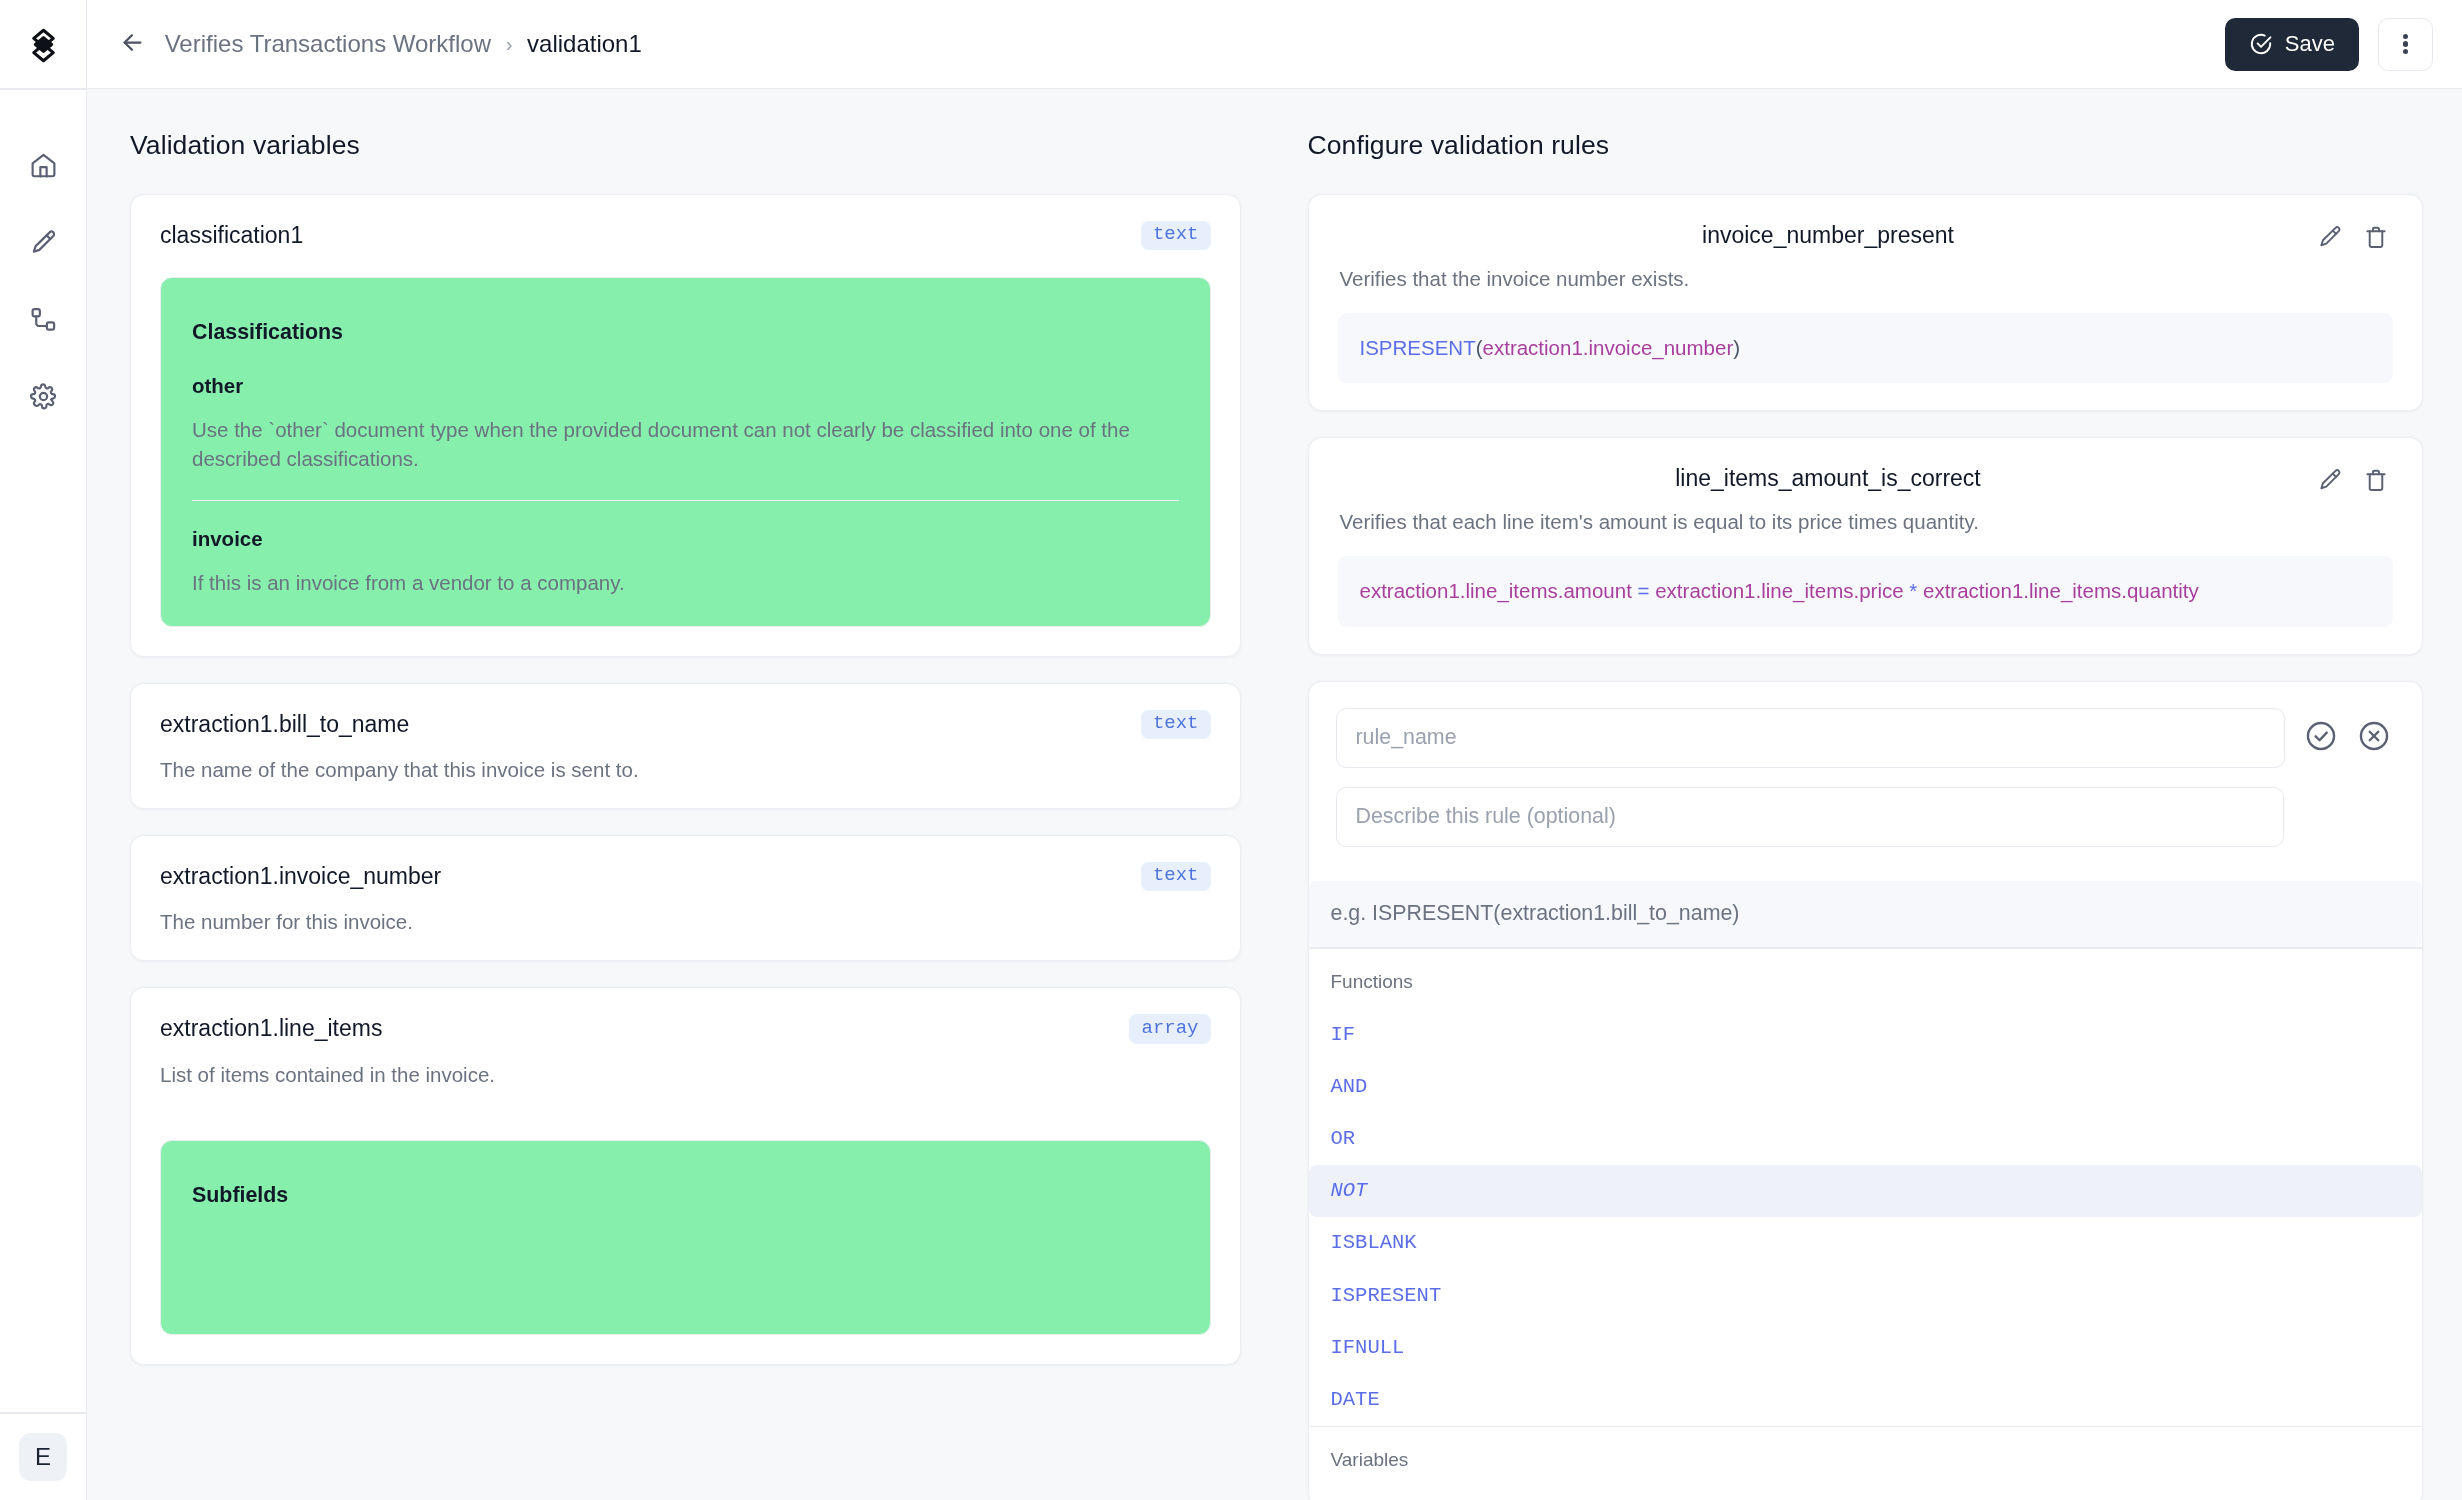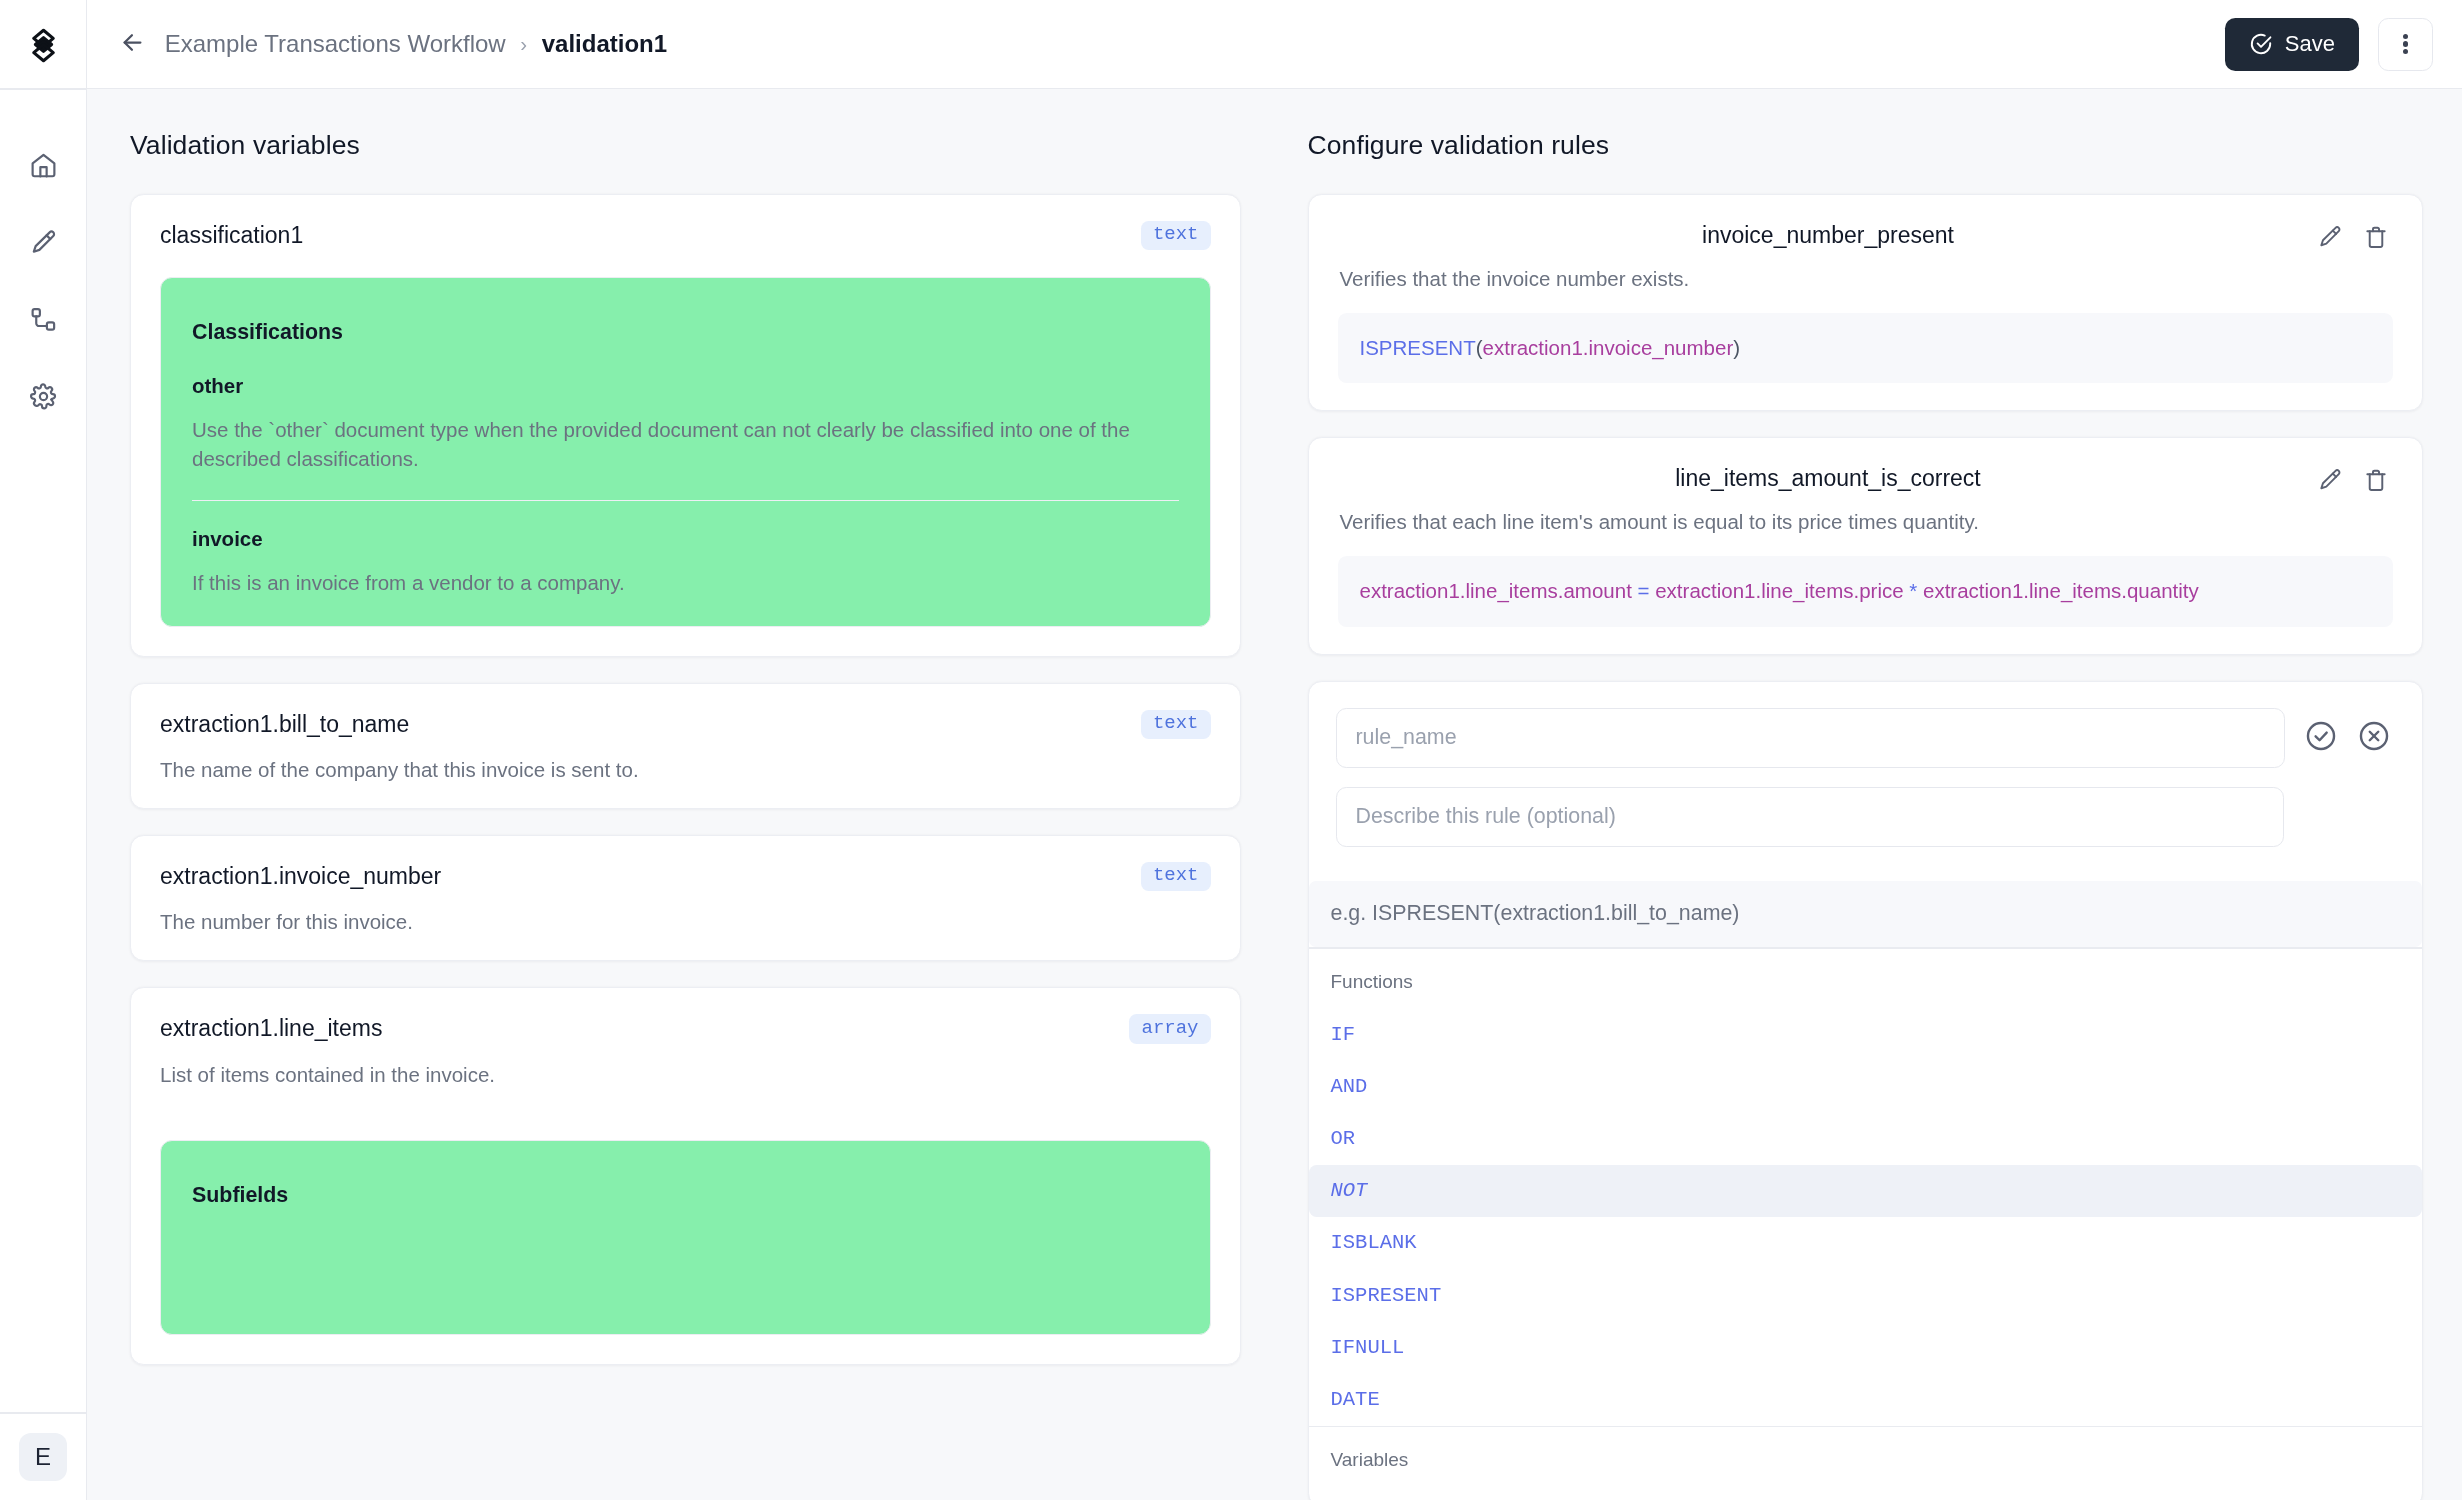--- a/index.html
+++ b/index.html
@@ -49,21 +49,21 @@
     border-bottom: 1.7px solid #e8eaef;
     display: flex; align-items: center; padding: 0 29px 0 26px;
   }
   .back-btn {
     width: 38px; height: 38px; display: flex; align-items: center; justify-content: center;
     color: #4b5161; cursor: pointer; margin-right: 13.7px;
   }
   .crumbs { display: flex; align-items: center; gap: 14.6px; }
   .crumb-parent { font-size: 24px; color: #6b7280; cursor: pointer; }
   .crumb-sep { color: #9aa1ae; font-size: 20.5px; }
-  .crumb-current { font-size: 24px; color: #111827; font-weight: 700; }
+  .crumb-current { font-size: 24px; color: #111827; font-weight: 400; }
   .header-spacer { flex: 1; }
   .save-btn {
     height: 53px; background: #1f2937; color: #ffffff; border: none; border-radius: 10.3px;
     display: flex; align-items: center; gap: 12px; padding: 0 24px;
     font-size: 22px; cursor: pointer; font-family: inherit;
   }
   .kebab-btn {
     width: 55px; height: 53px; margin-left: 19px;
     background: #ffffff; border: 1.7px solid #e6e8ee; border-radius: 10.3px;
     display: flex; align-items: center; justify-content: center; cursor: pointer;
@@ -207,21 +207,21 @@
     <div class="header">
       <div class="back-btn">
         <span>
           <svg width="27" height="27" viewBox="0 0 24 24" fill="none" stroke="currentColor" stroke-width="2" stroke-linecap="round" stroke-linejoin="round">
             <path d="M19 12H5"></path>
               <path d="M11.5 18.5 5 12l6.5-6.5"></path>
           </svg>
         </span>
       </div>
       <div class="crumbs">
-        <span class="crumb-parent">Example Transactions Workflow</span>
+        <span class="crumb-parent">Verifies Transactions Workflow</span>
         <span class="crumb-sep">›</span>
         <span class="crumb-current">validation1</span>
       </div>
       <div class="header-spacer"></div>
       <button class="save-btn">
         <span style="display:flex">
           <svg width="24" height="24" viewBox="0 0 24 24" fill="none" stroke="#ffffff" stroke-width="1.9" stroke-linecap="round" stroke-linejoin="round">
             <path d="M21.2 11.1V12a9.2 9.2 0 1 1-5.45-8.4"></path>
             <path d="M8.6 11.4 12 14.8 21.4 5.3"></path>
           </svg>

